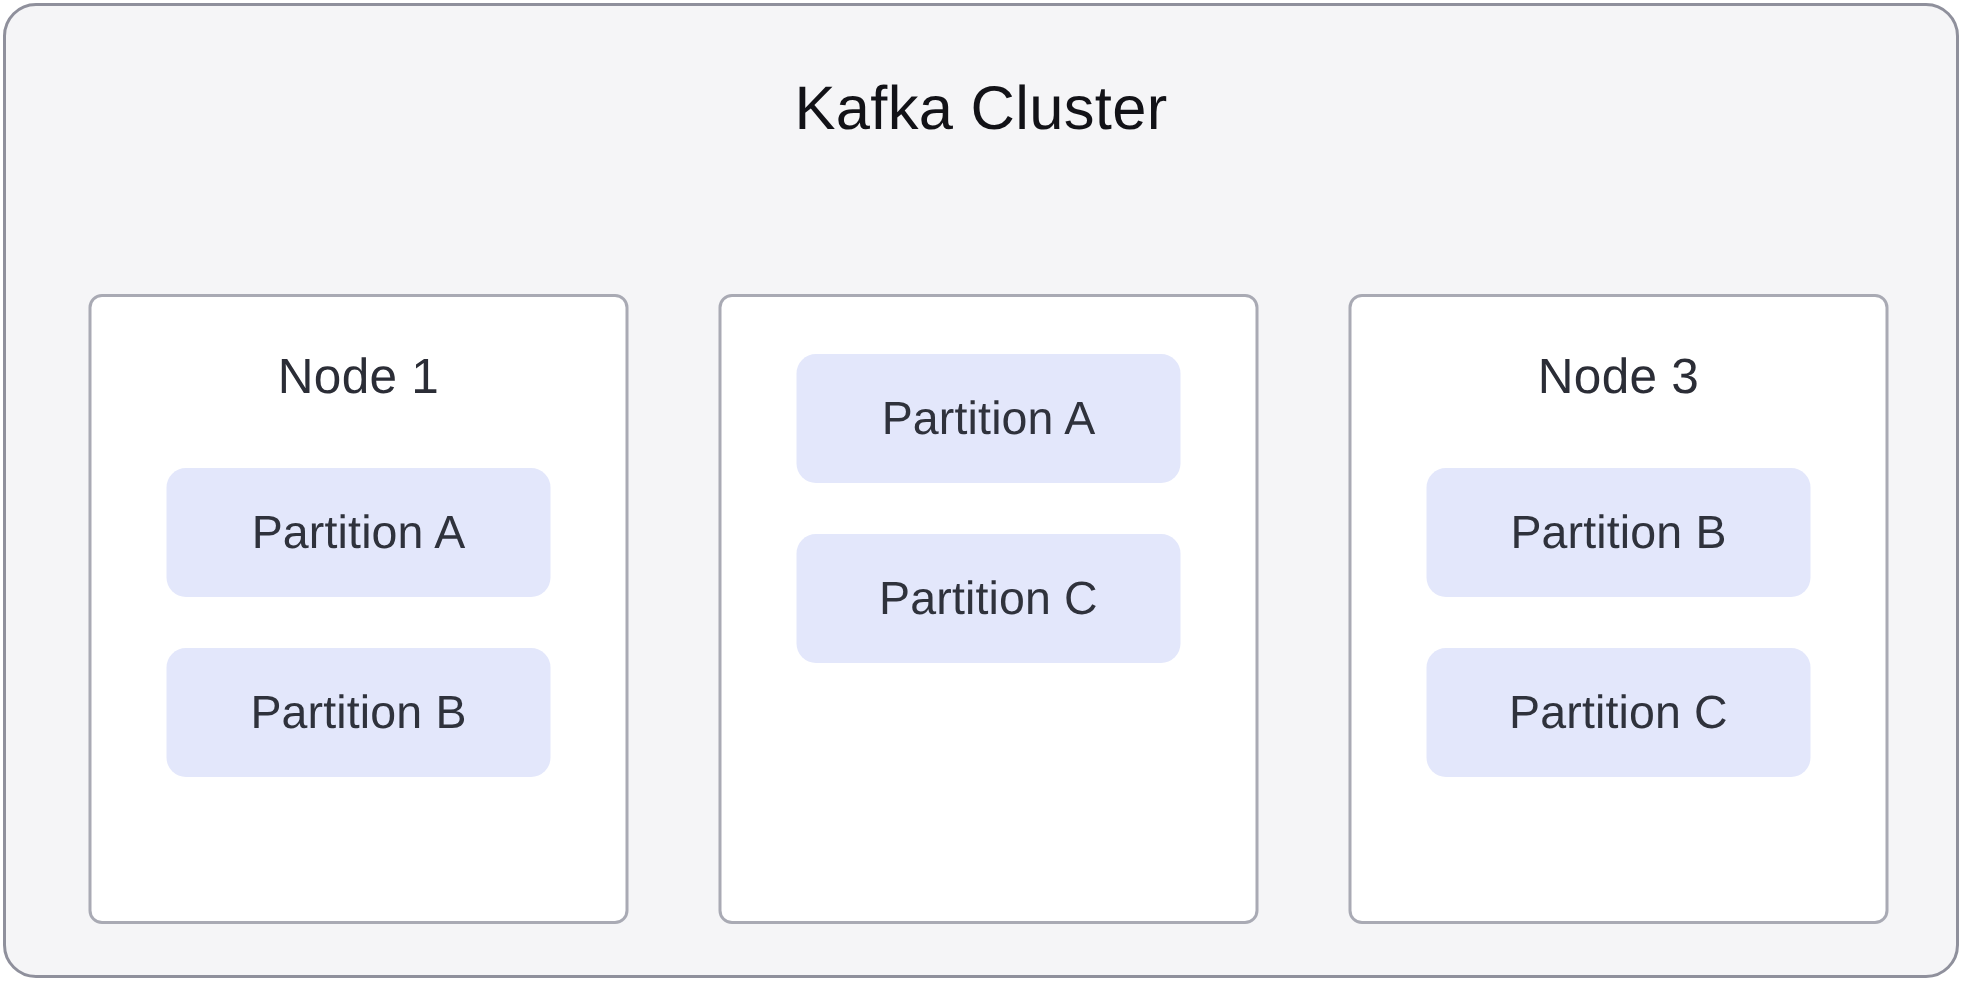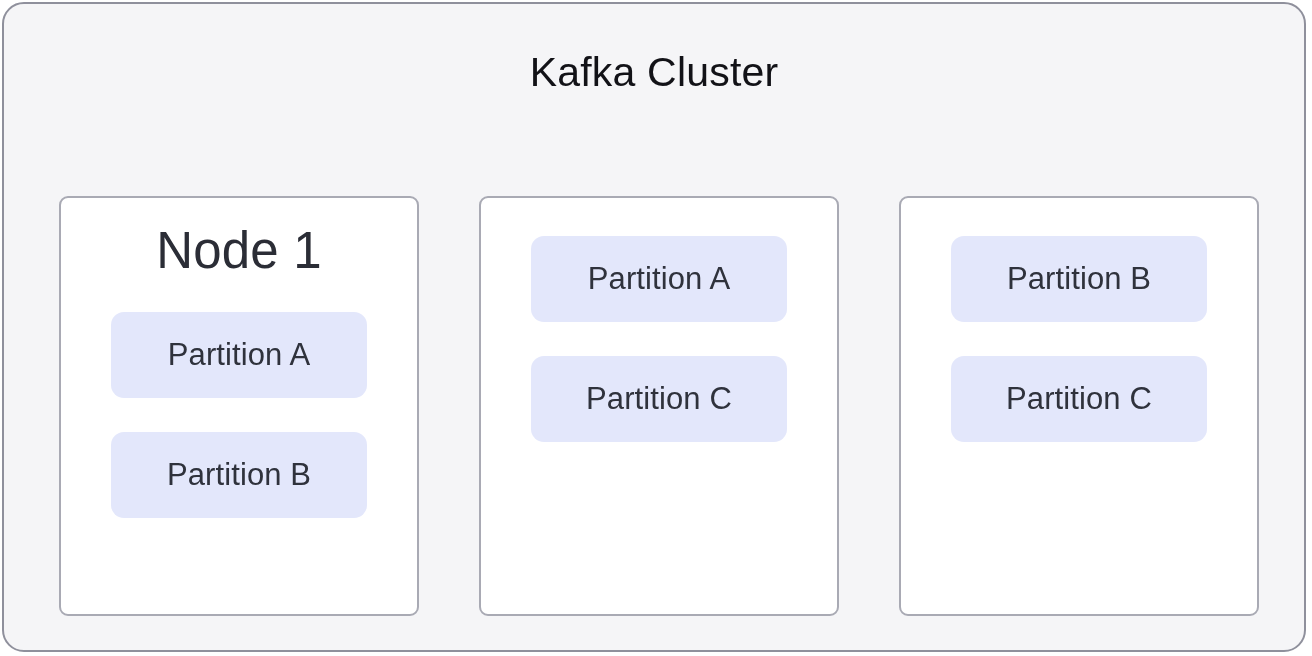--- a/index.html
+++ b/index.html
@@ -64,21 +64,21 @@
     border: 2px solid #a9aab4;
     border-radius: 9px;
     position: relative;
     display: flex;
     flex-direction: column;
     align-items: center;
   }
 
   .node-title {
     margin-top: 30px;
-    font-size: 51px;
+    font-size: 33px;
     font-weight: 400;
     line-height: 46px;
     letter-spacing: 0.2px;
     color: #2b2d36;
     text-align: center;
     white-space: nowrap;
   }
 
   .partition-list {
     margin-top: 38px;
@@ -124,20 +124,21 @@
     </div>
 
     <div class="node-card">
       <div class="partition-list">
         <div class="partition-pill">Partition A</div>
         <div class="partition-pill">Partition C</div>
       </div>
     </div>
 
     <div class="node-card">
+      <div class="node-title">Node 3</div>
       <div class="partition-list">
         <div class="partition-pill">Partition B</div>
         <div class="partition-pill">Partition C</div>
       </div>
     </div>
 
   </div>
 </div>
 
 </body></html>

